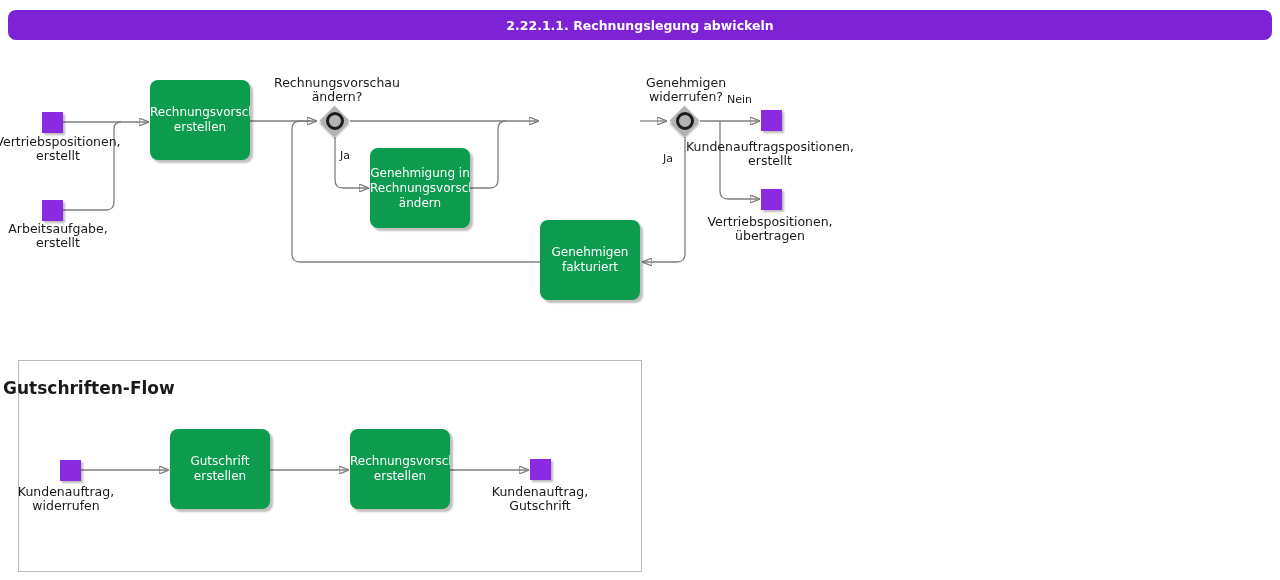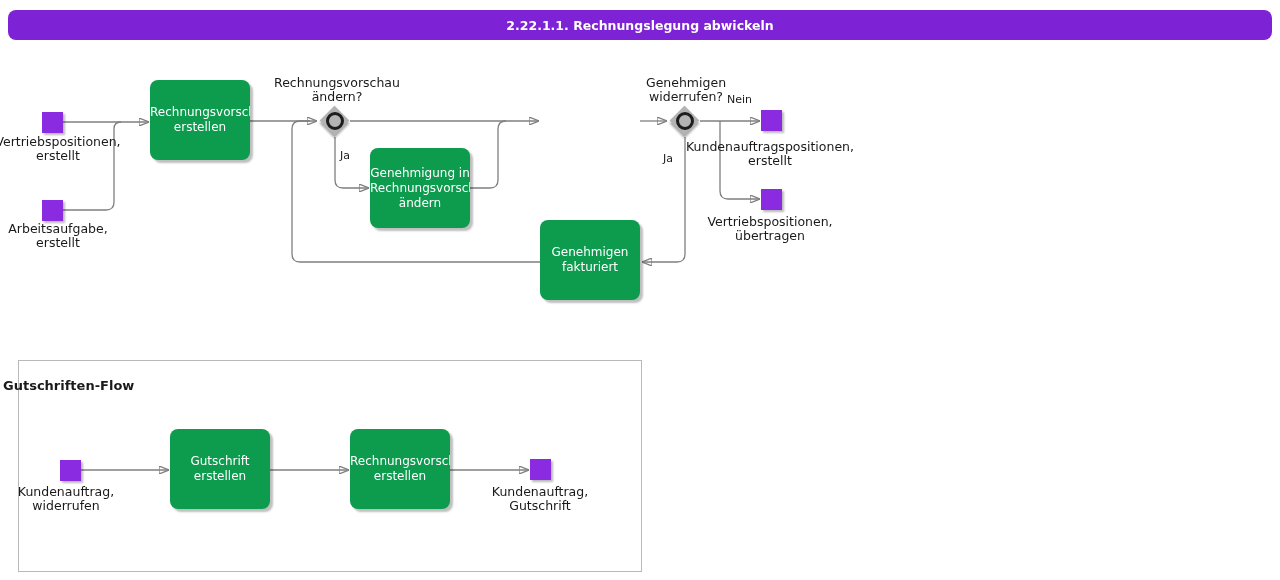--- a/index.html
+++ b/index.html
@@ -47,21 +47,21 @@
     text-align:center;transform:translateX(-50%);white-space:nowrap;
   }
   .edge-label{position:absolute;z-index:3;font-size:11px;line-height:14px;white-space:nowrap;}
   
   #subflow-box{
     position:absolute;left:18px;top:360px;width:622px;height:210px;
     border:1px solid #b9b9b9;background:#fff;z-index:0;
   }
   #subflow-title{
     position:absolute;left:3px;top:378px;z-index:3;
-    font-size:13px;font-weight:bold;white-space:nowrap;
+    font-size:17px;font-weight:bold;white-space:nowrap;
   }
 </style>
 </head>
 <body>
 
 <div id="canvas">
 
   <div id="title-bar">
     <span>2.22.1.1. Rechnungslegung abwickeln</span>
   </div>

